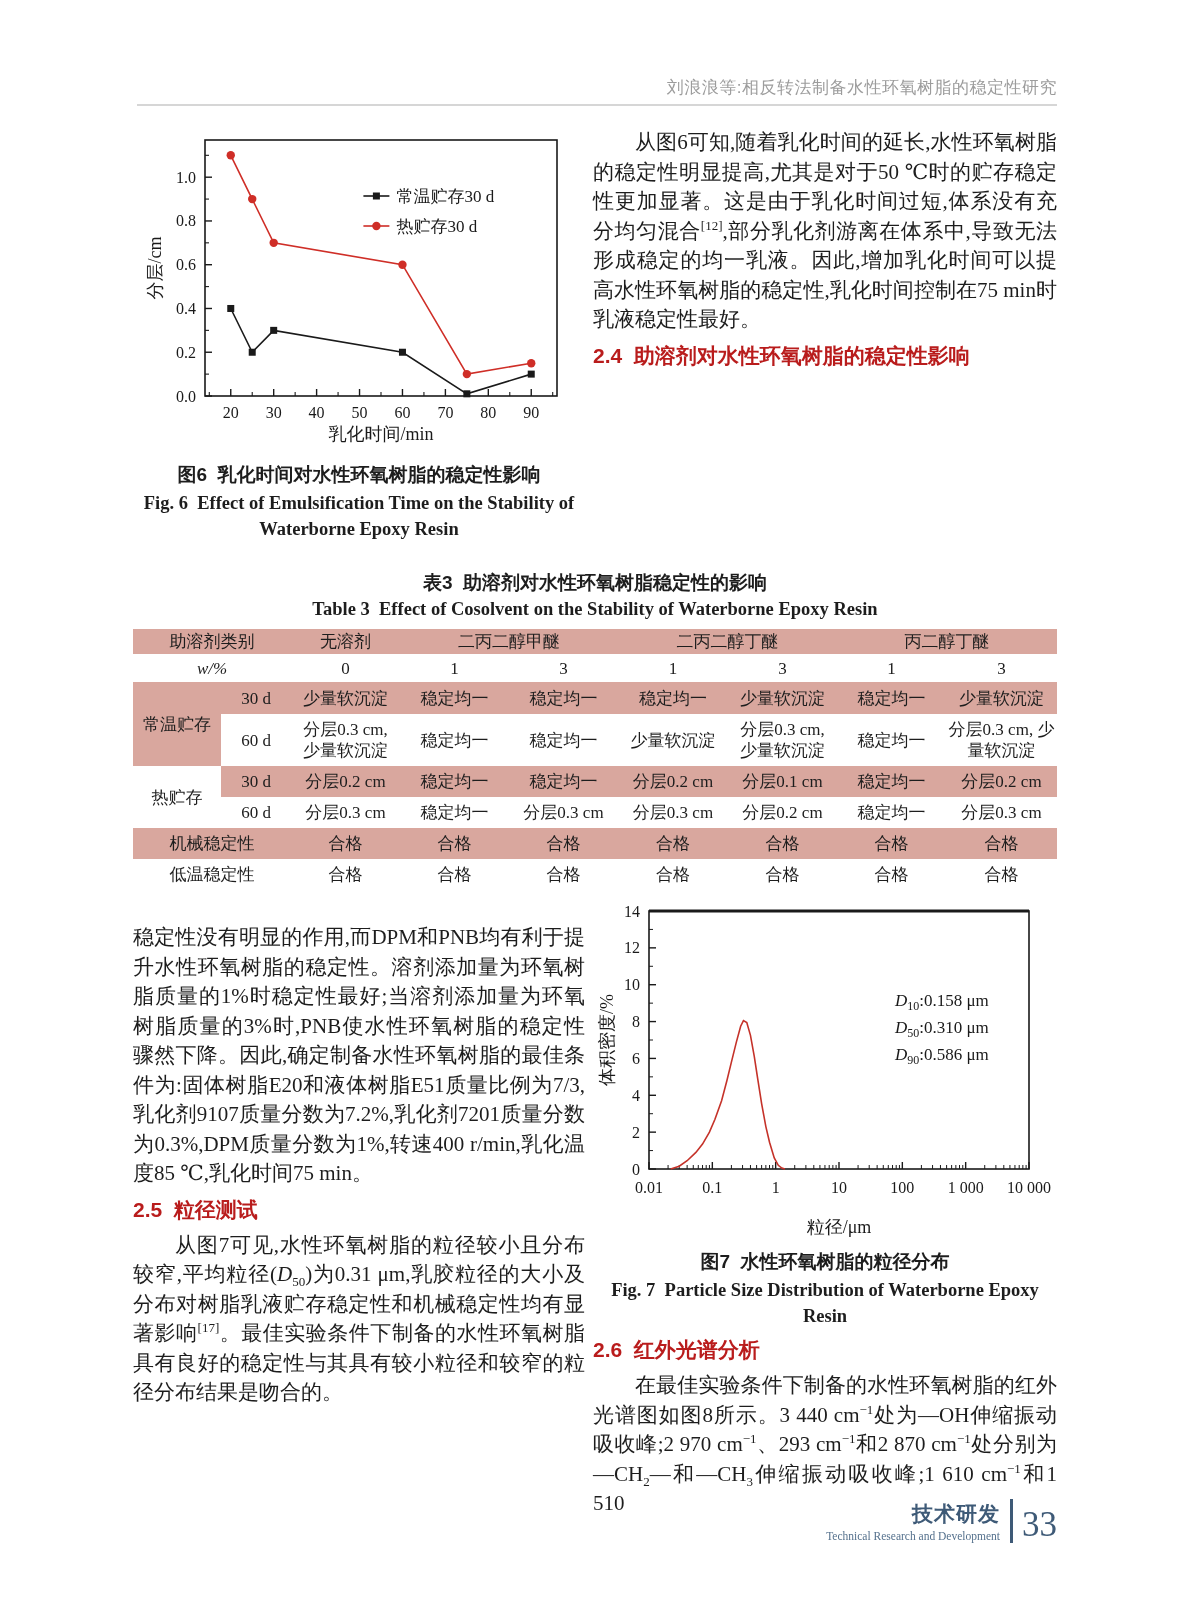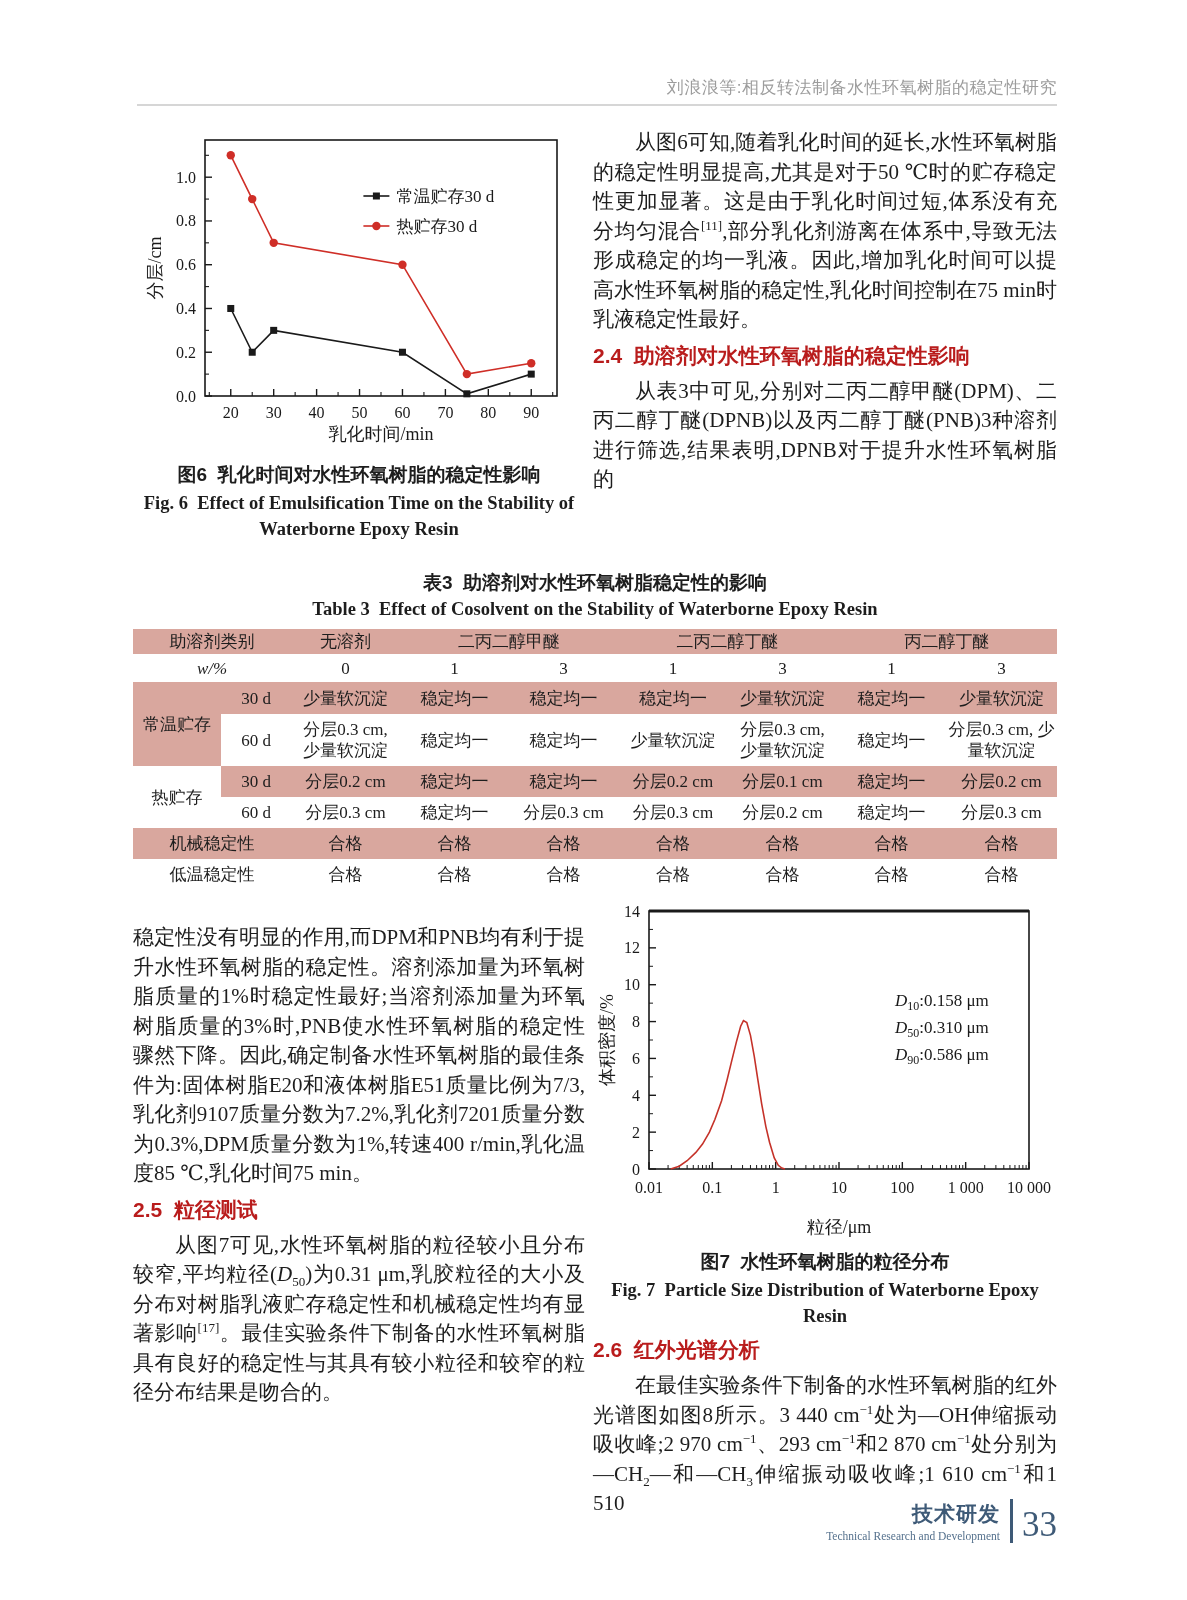--- a/index.html
+++ b/index.html
@@ -139,23 +139,22 @@
         <circle cx="233.4" cy="98" r="4.2" fill="#cf2e27"></circle>
         <text x="253.4" y="104" font-size="17">热贮存30 d</text>
         <text x="238" y="312" text-anchor="middle" font-size="18">乳化时间/min</text>
         <text x="18" y="140" text-anchor="middle" font-size="18" transform="rotate(-90 18 140)">分层/cm</text>
       </svg>
     <div class="cap-cn">图6  乳化时间对水性环氧树脂的稳定性影响</div>
     <div class="cap-en">Fig. 6  Effect of Emulsification Time on the Stability of
 Waterborne Epoxy Resin</div>
   </div>
   <div class="col-r">
-    <p class="body ind">从图6可知,随着乳化时间的延长,水性环氧树脂的稳定性明显提高,尤其是对于50 ℃时的贮存稳定性更加显著。这是由于乳化时间过短,体系没有充分均匀混合<sup>[11]</sup>,部分乳化剂游离在体系中,导致无法形成稳定的均一乳液。因此,增加乳化时间可以提高水性环氧树脂的稳定性,乳化时间控制在75 min时乳液稳定性最好。</p>
+    <p class="body ind">从图6可知,随着乳化时间的延长,水性环氧树脂的稳定性明显提高,尤其是对于50 ℃时的贮存稳定性更加显著。这是由于乳化时间过短,体系没有充分均匀混合<sup>[12]</sup>,部分乳化剂游离在体系中,导致无法形成稳定的均一乳液。因此,增加乳化时间可以提高水性环氧树脂的稳定性,乳化时间控制在75 min时乳液稳定性最好。</p>
     <div class="sec-head">2.4  助溶剂对水性环氧树脂的稳定性影响</div>
-    <p class="body ind">从表3中可见,分别对二丙二醇甲醚(DPM)、二丙二醇丁醚(DPNB)以及丙二醇丁醚(PNB)3种溶剂进行筛选,结果表明,DPNB对于提升水性环氧树脂的</p>
   </div>
 </div>
 
 <div class="tbl-section">
   <div class="tbl-cn">表3  助溶剂对水性环氧树脂稳定性的影响</div>
   <div class="tbl-en">Table 3  Effect of Cosolvent on the Stability of Waterborne Epoxy Resin</div>
   <table class="t3">
     <colgroup>
       <col style="width:88px">
         <col style="width:70px">

